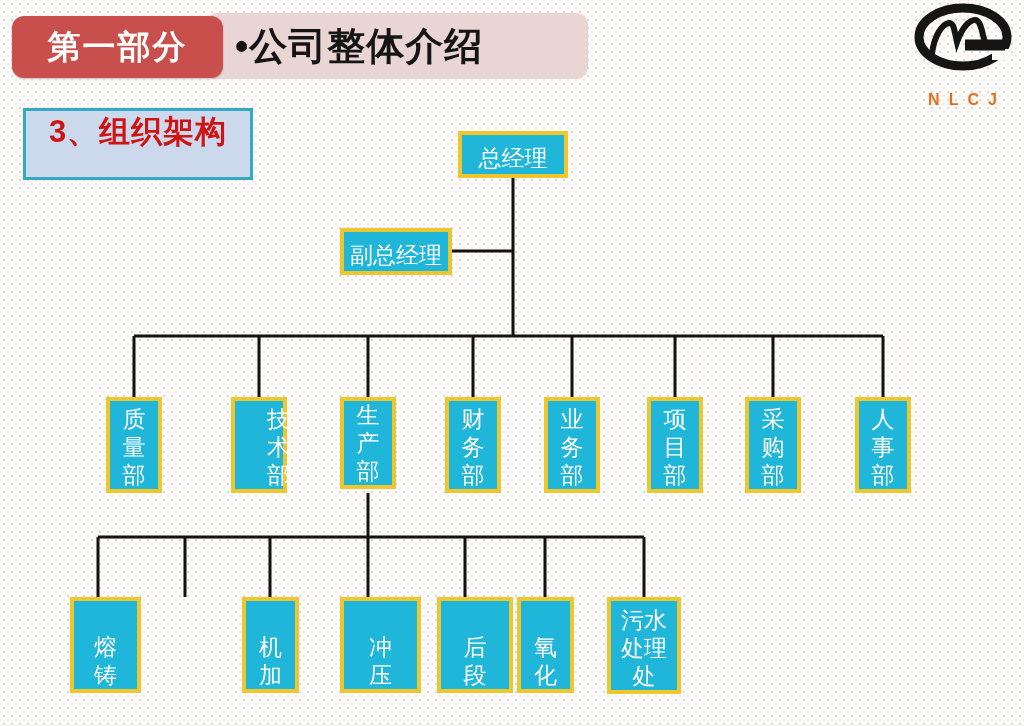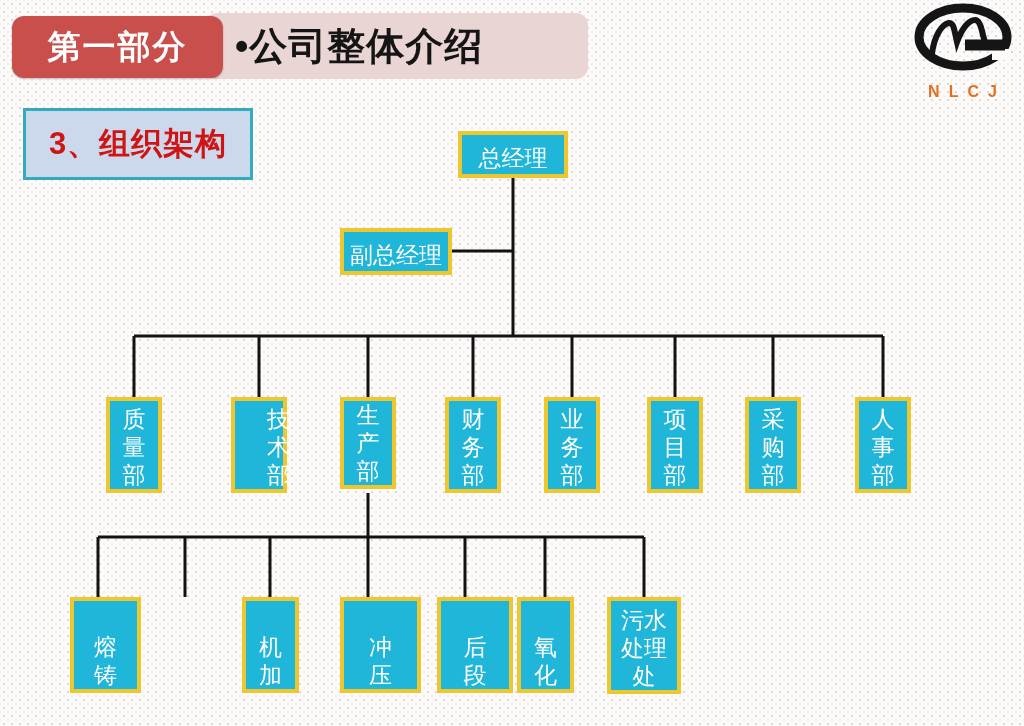--- a/index.html
+++ b/index.html
@@ -34,34 +34,34 @@
     border-radius:12px;z-index:2;
     display:flex;align-items:center;justify-content:center;
     color:#fff;font-size:33px;font-weight:bold;letter-spacing:2px;
     box-shadow:0 1px 2px rgba(0,0,0,.25);
   }
   .logo{
     position:absolute;left:905px;top:2px;width:115px;
     display:flex;flex-direction:column;align-items:center;z-index:1;
   }
   .logo-text{
-    margin-top:9px;
+    margin-top:17px;
     color:var(--logo-orange,#e2711d);
     font-size:16px;font-weight:bold;letter-spacing:9px;
     padding-left:9px; 
     text-align:center;
   }
 
   
   .section-heading{
     position:absolute;left:23px;top:108px;width:230px;height:72px;
     background:var(--section-fill,#ccd9ec);
     border:3px solid var(--section-border,#35aabf);
     box-sizing:border-box;
-    display:flex;align-items:center;justify-content:center;
+    display:flex;justify-content:center;
     color:var(--section-text,#cf1414);
     font-size:31px;font-weight:bold;letter-spacing:1px;
   }
 
   
   .connectors{position:absolute;left:0;top:0;z-index:1;}
   .node{
     position:absolute;z-index:2;
     background:var(--node-fill,#1fb6da);
     border:4px solid var(--node-border,#eec62e);

